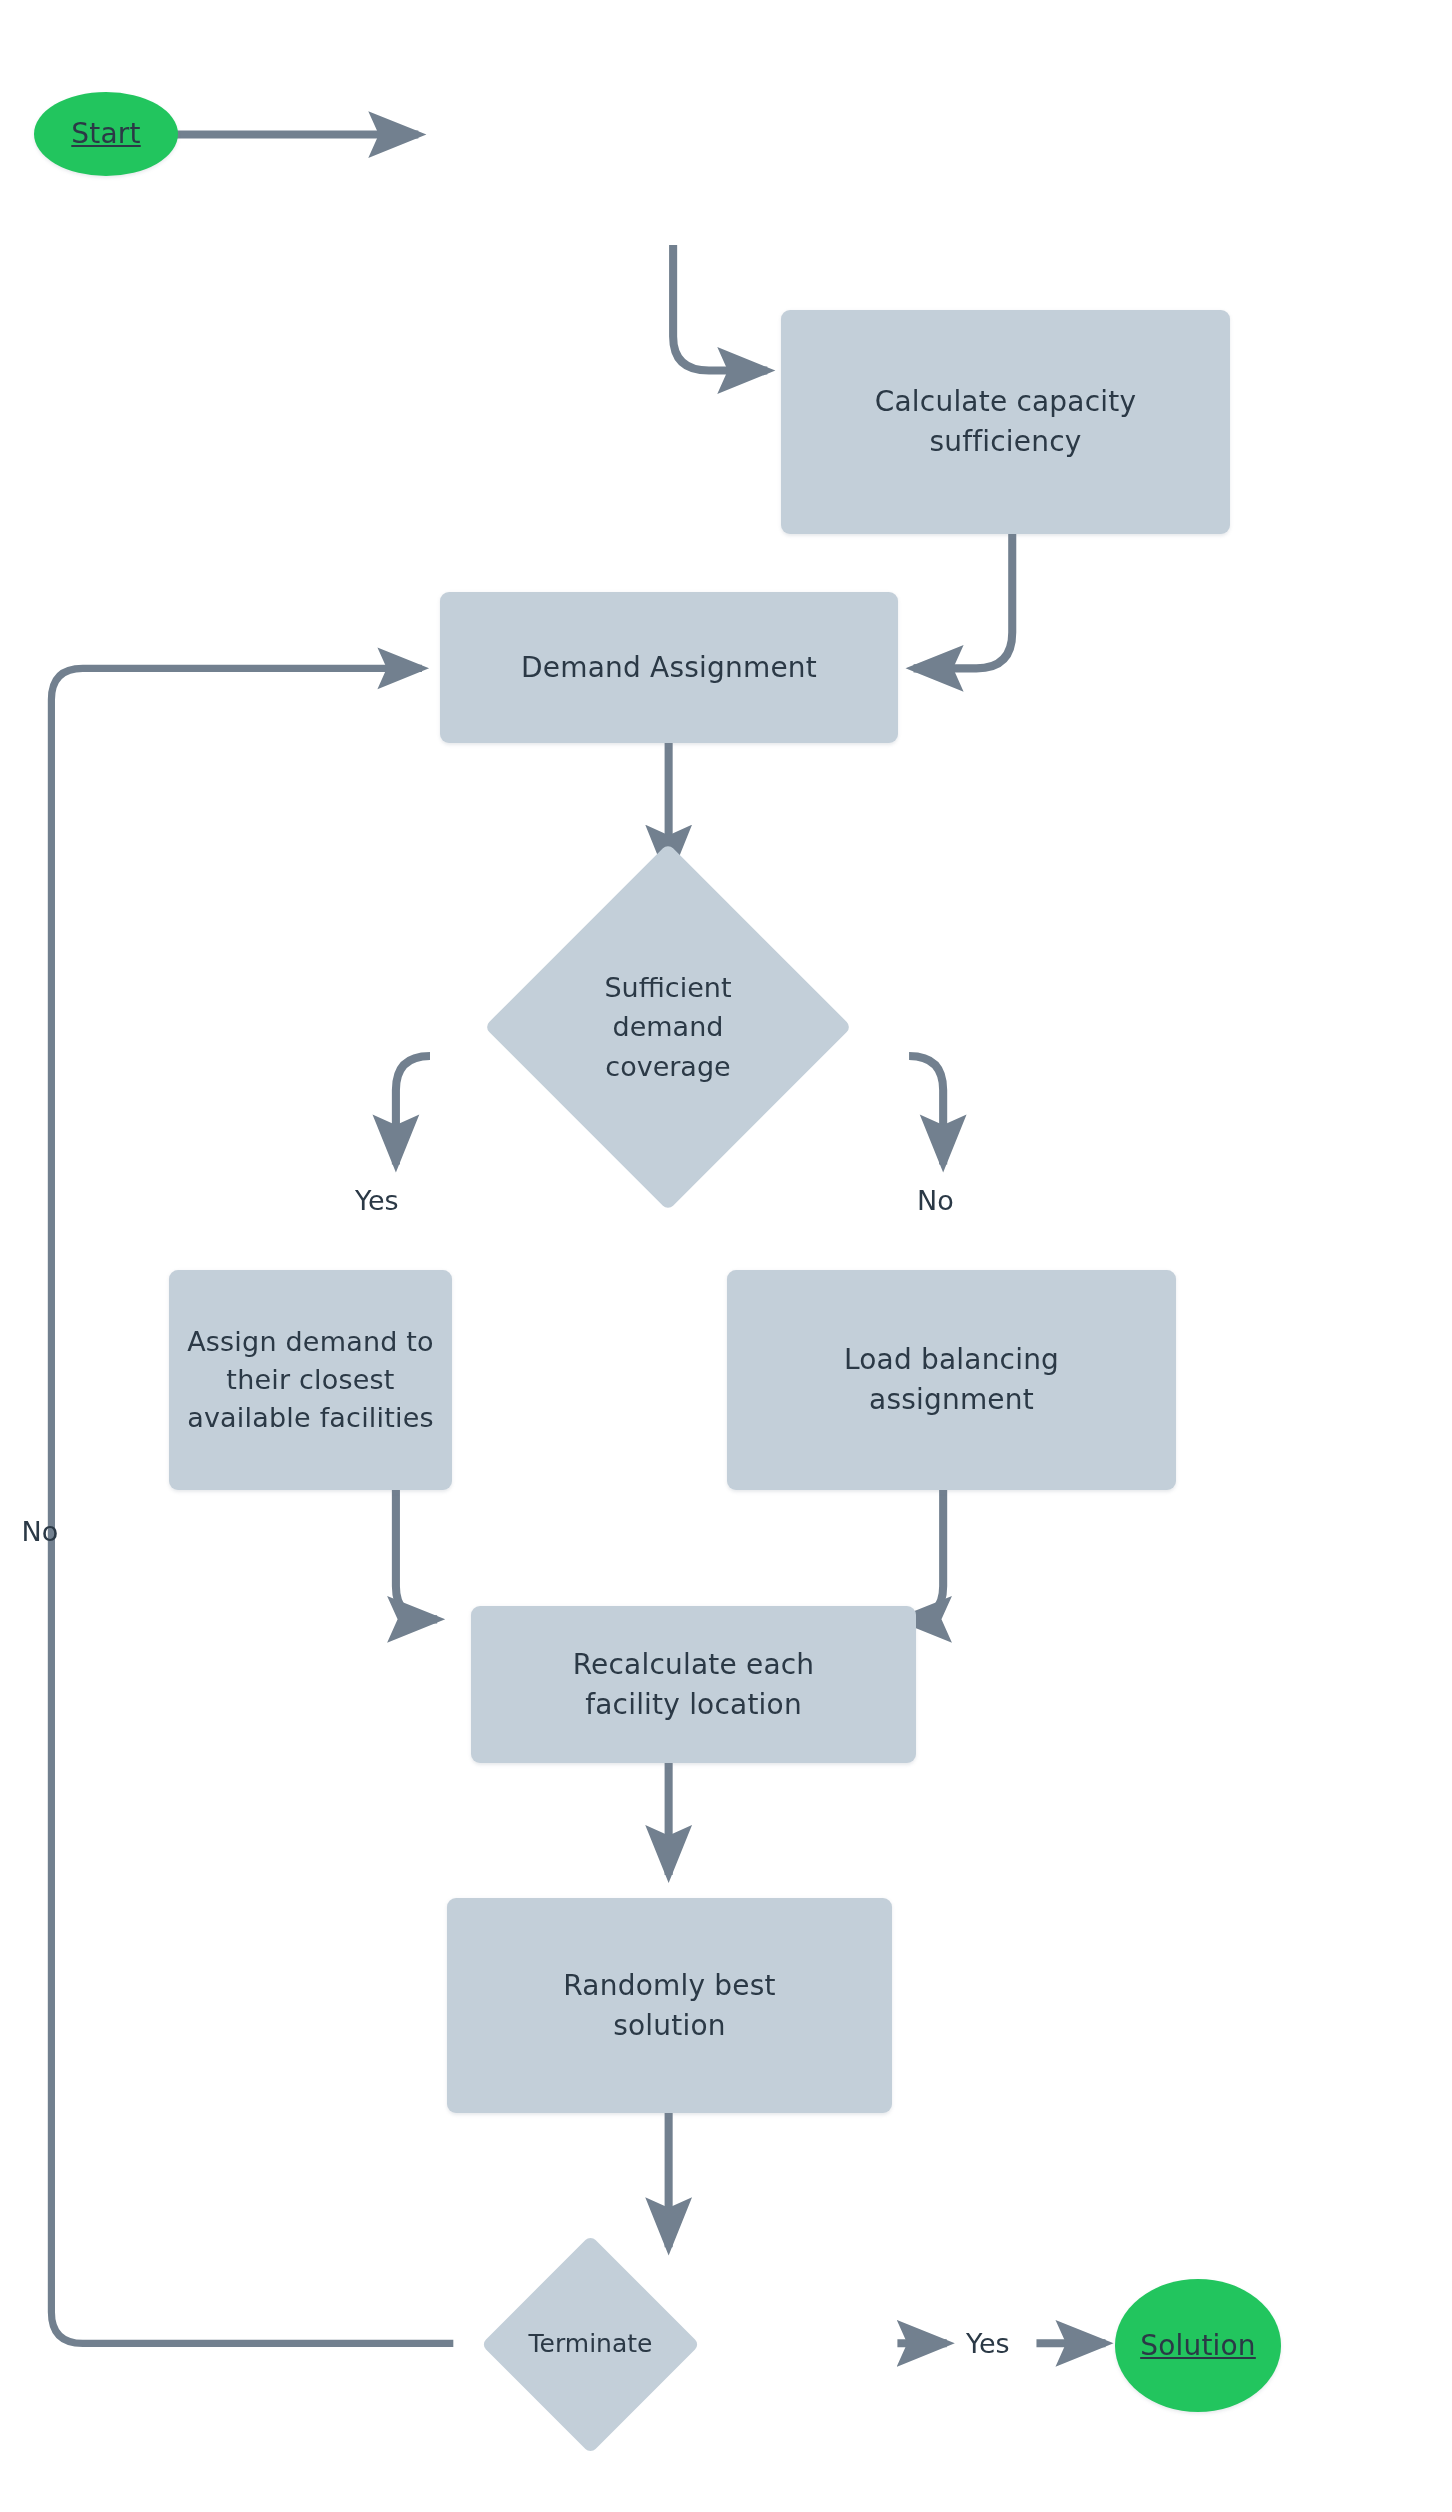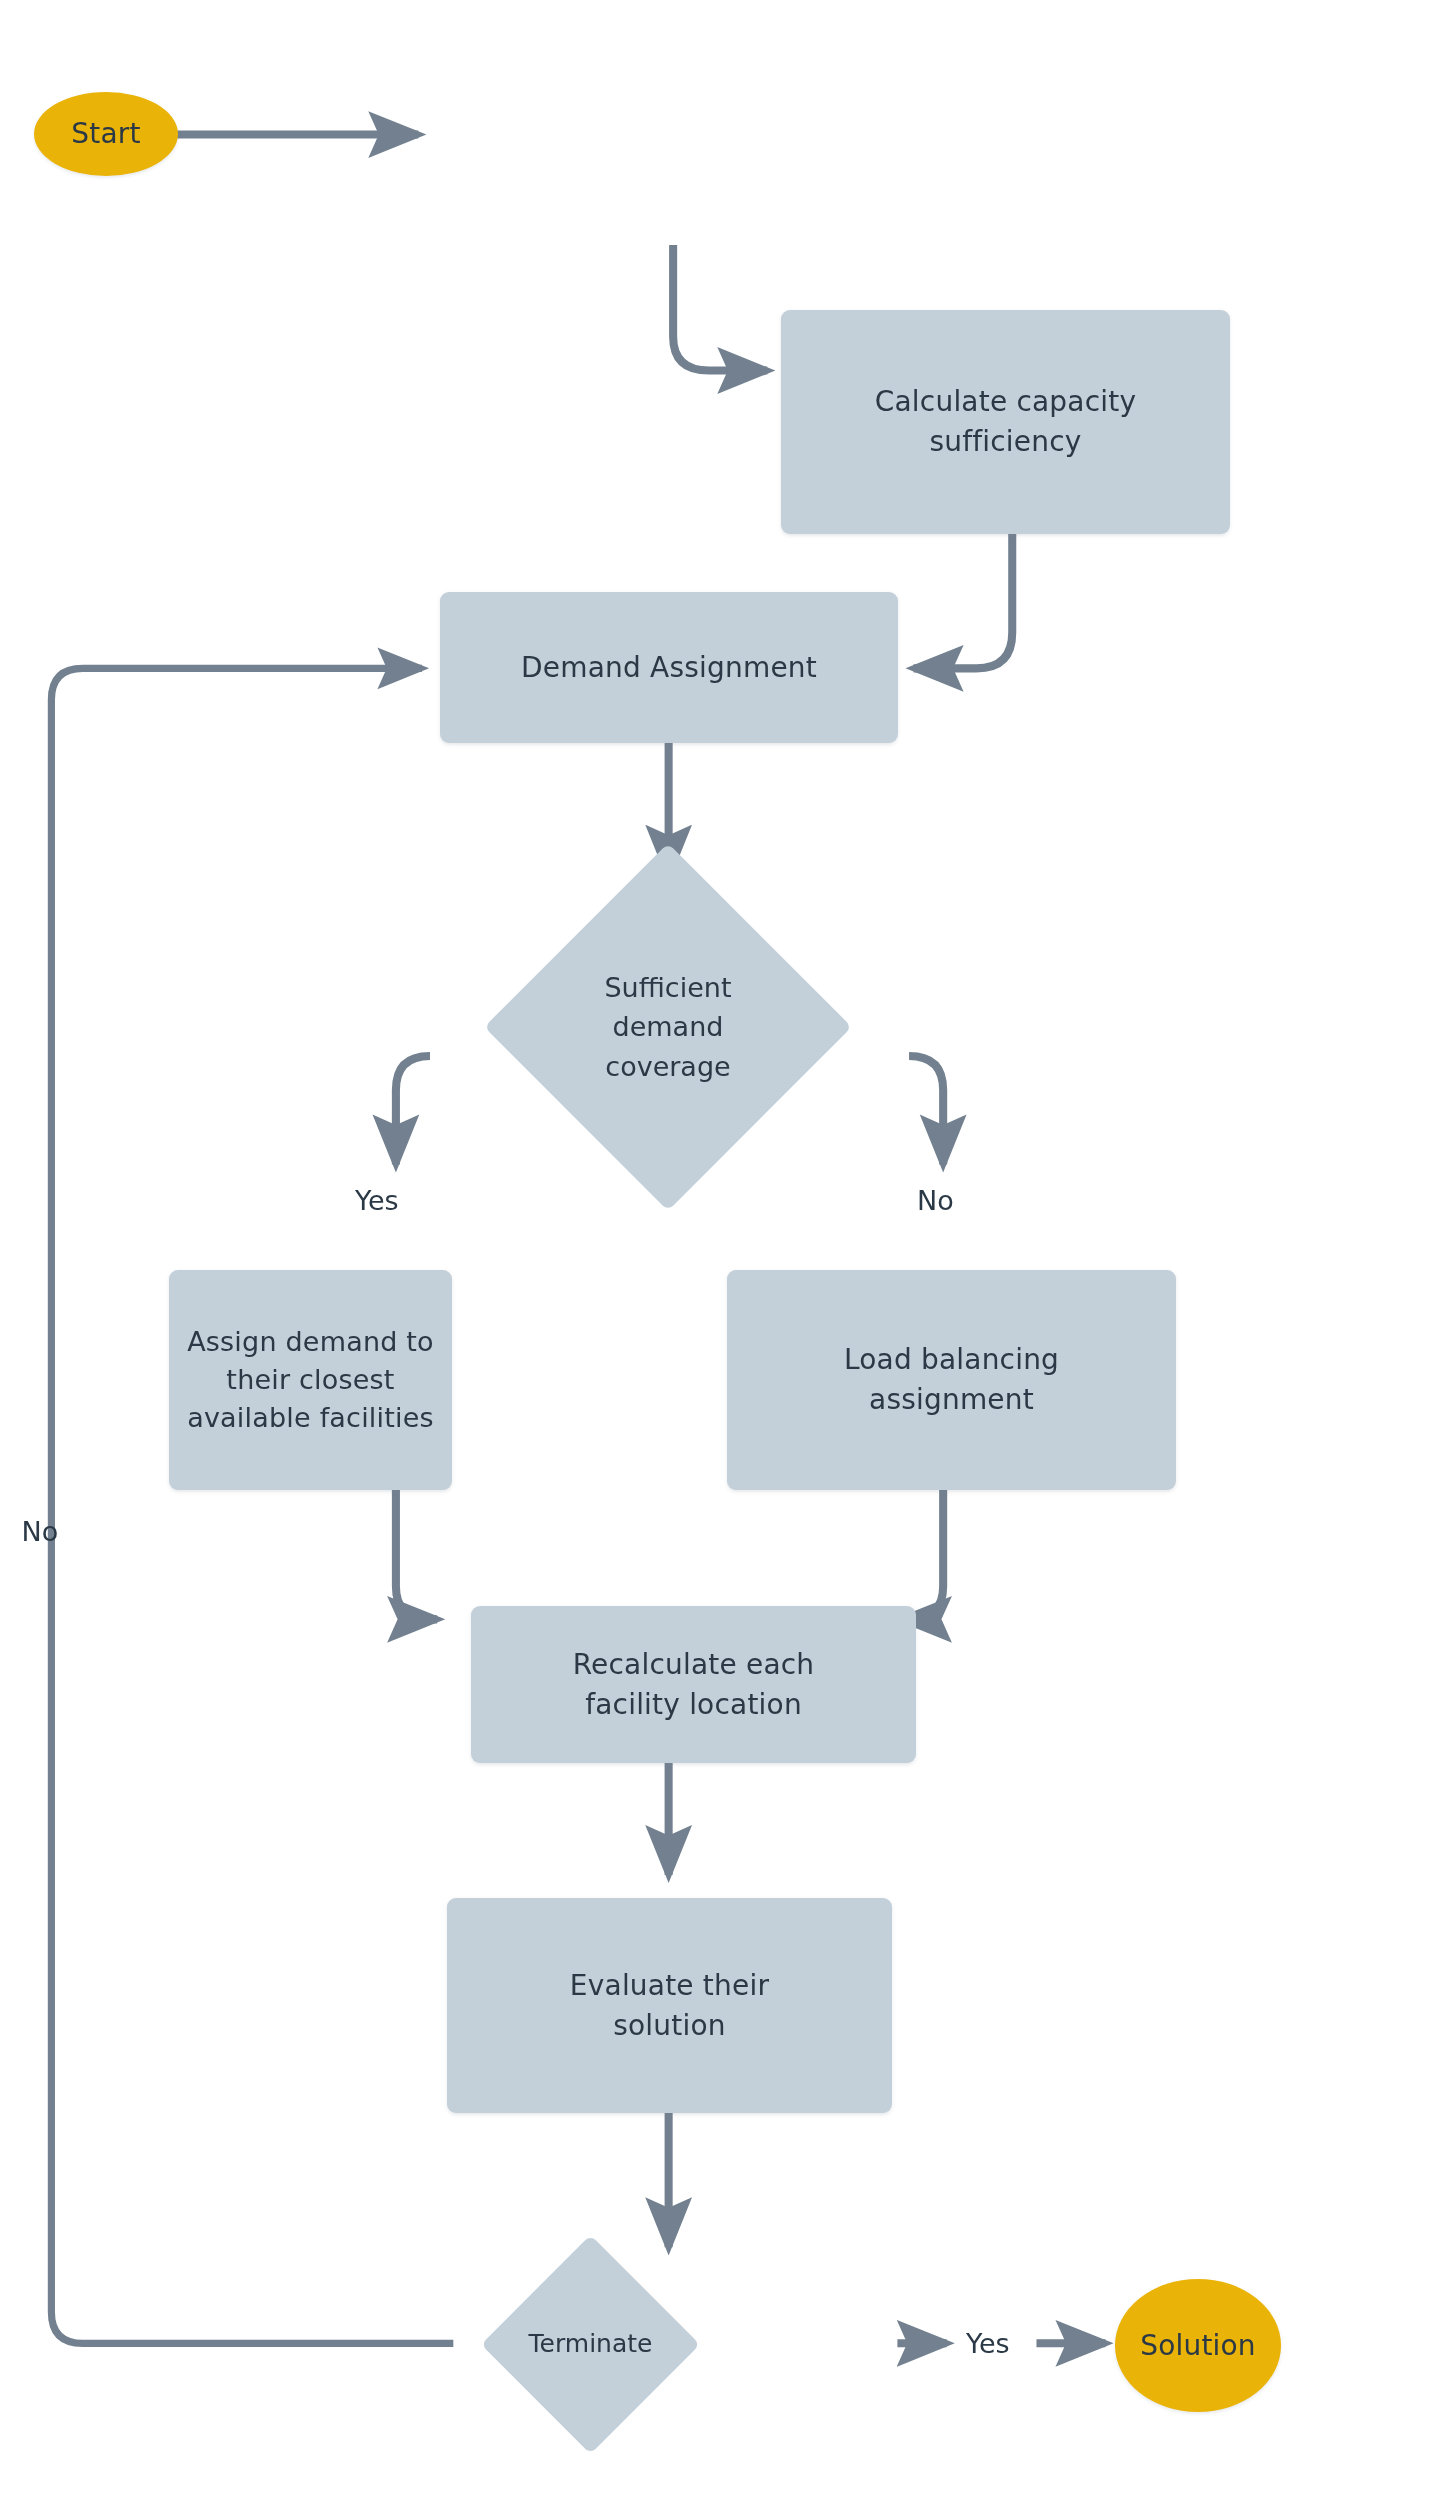--- a/index.html
+++ b/index.html
@@ -35,23 +35,24 @@
   .node .label {
     white-space: pre-line;
     padding: 0 9px;
   }
   .proc {
     background: #c3cfd9;
     border-radius: 9px;
     box-shadow: 0 1.8px 3.6px rgba(120,135,150,0.18);
   }
   .term {
-    background: #eab308;
+    background: #22c55e;
     border-radius: 50%;
     box-shadow: 0 1.8px 3.6px rgba(120,135,150,0.18);
+    text-decoration: underline;
   }
   .dia-wrap {
     position: absolute;
   }
   .dia-shape {
     position: absolute;
     inset: 0;
     background: #c3cfd9;
     transform: rotate(45deg);
     border-radius: 7.2px;
@@ -146,21 +147,21 @@
     <span class="label">Load balancing
 assignment</span>
   </div>
 
   <div class="node proc" style="left:471px; top:1606px; width:445px; height:157px; font-size:28px;">
     <span class="label">Recalculate each
 facility location</span>
   </div>
 
   <div class="node proc" style="left:447px; top:1898px; width:445px; height:215px; font-size:28px;">
-    <span class="label">Evaluate their
+    <span class="label">Randomly best
 solution</span>
   </div>
 
   <div class="dia-wrap" style="left:513px; top:2267px; width:155px; height:155px; transform-origin:center;">
     <div class="dia-shape" style="width:155px;height:155px;"></div>
     <div class="dia-text" style="font-size:25px; width:233px; left:-39px;">Terminate</div>
   </div>
 
   <div class="node term" style="left:1115px; top:2279px; width:166px; height:133px; font-size:28px;">
     <span class="label">Solution</span>

